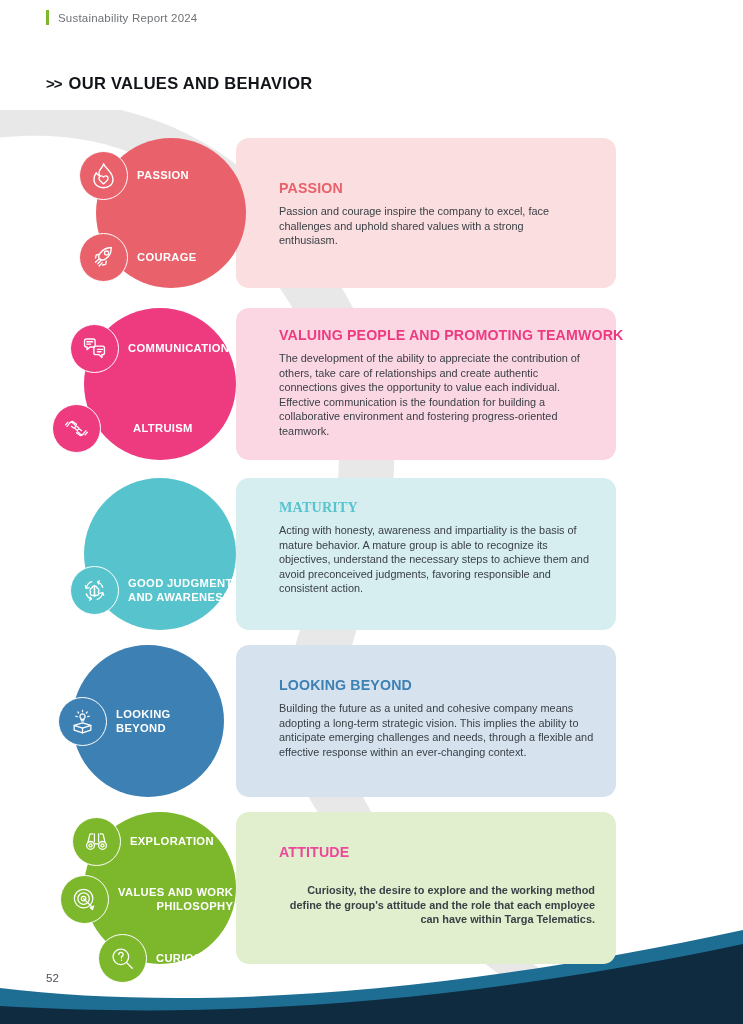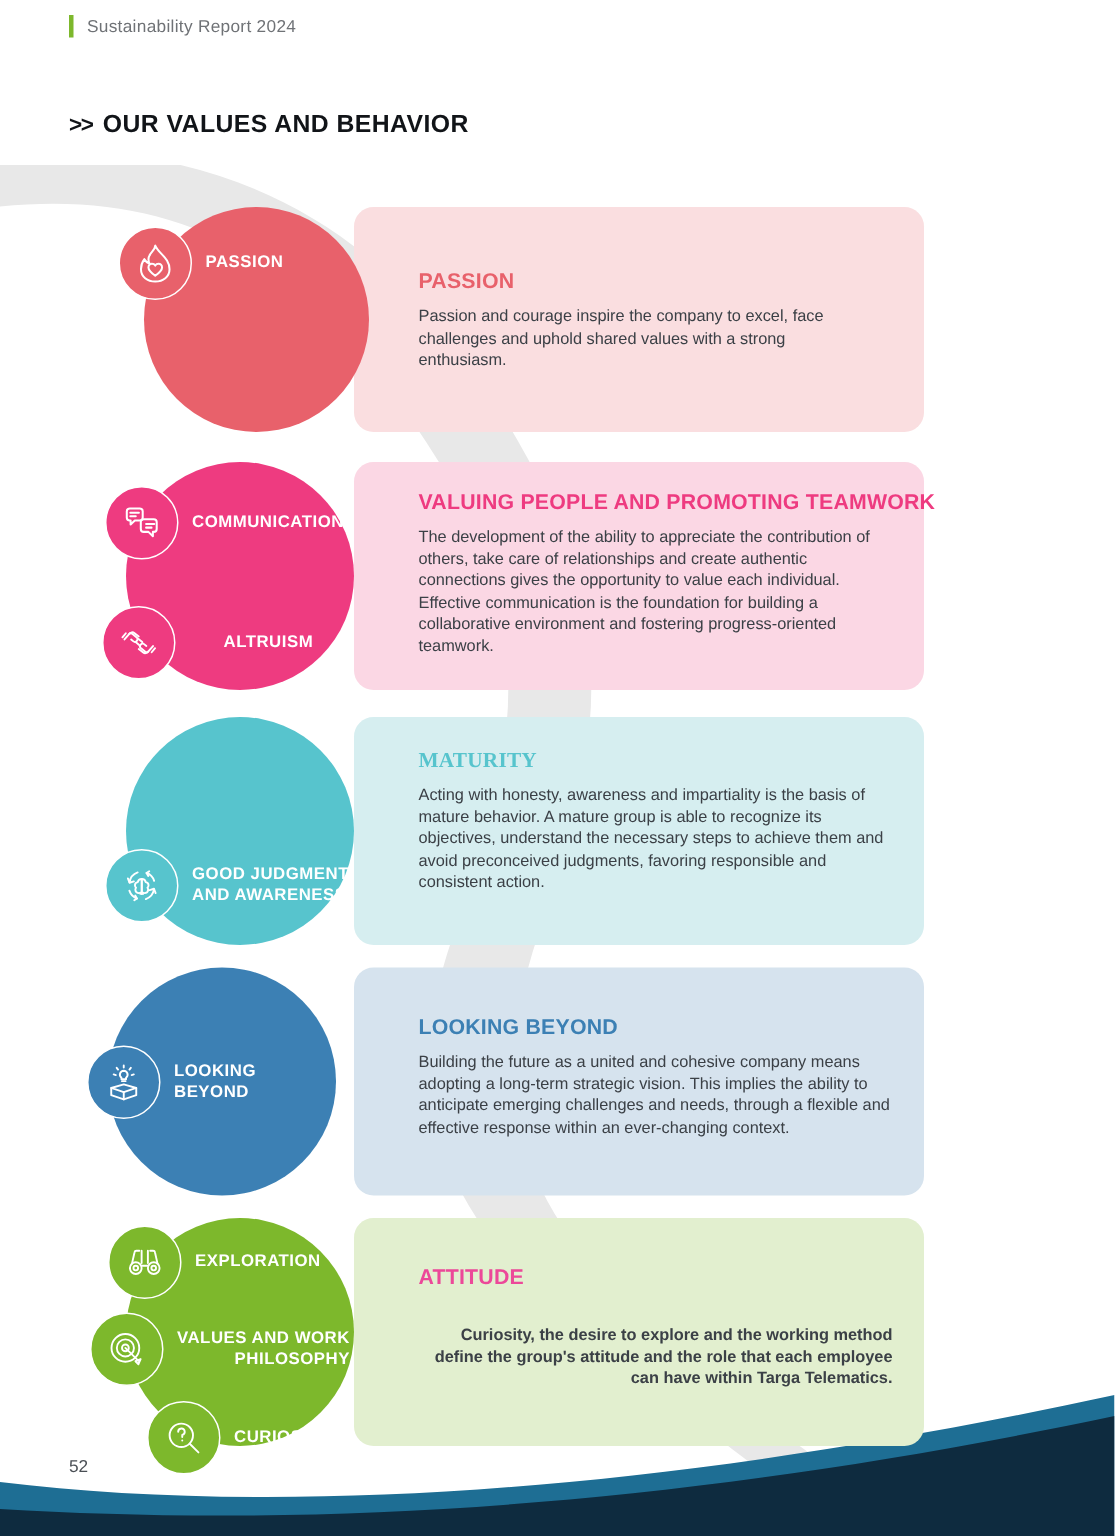--- a/index.html
+++ b/index.html
@@ -62,20 +62,31 @@
   <div class="pill" style="left:79px;top:13px;">
     <span class="pill-ic" style="background:#E8616B;border:1.4px solid #fff;">
       <svg width="29" height="29" viewBox="0 0 32 32" fill="none" stroke="#fff" stroke-width="1.5" stroke-linecap="round" stroke-linejoin="round">
         <path d="M16 3c0 4-5 5.5-5 10 0 2 1 3.5 1 3.5S9 15 8 13c-1.5 2-2.5 4.5-2.5 7.5C5.5 26 10.2 29.5 16 29.5S26.5 26 26.5 20.5C26.5 12 18.5 9 16 3z"></path>
         <path d="M16 25.2c-3-2.2-5-3.9-5-6.1 0-1.6 1.2-2.7 2.6-2.7 1 0 1.9.5 2.4 1.3.5-.8 1.4-1.3 2.4-1.3 1.4 0 2.6 1.1 2.6 2.7 0 2.2-2 3.9-5 6.1z"></path>
       </svg>
     </span>
     <span class="pill-lb">PASSION</span>
   </div>
 
+  <div class="pill" style="left:79px;top:95px;">
+    <span class="pill-ic" style="background:#E8616B;border:1.4px solid #fff;">
+      <svg width="29" height="29" viewBox="0 0 32 32" fill="none" stroke="#fff" stroke-width="1.5" stroke-linecap="round" stroke-linejoin="round">
+        <path d="M13.2 19.3l-1.4-1.4c-1.6-1.6-1.2-3.9.2-6.2C14.2 8.3 18.6 5.3 24.5 5c.3 5.9-2.7 10.3-6.1 12.5-2.3 1.4-4.6 1.8-6.2.2z"></path>
+        <circle cx="19.4" cy="11.1" r="2.3"></circle>
+        <path d="M12.6 19.9l-2.9 2.9M10.6 17.9l-3.4 3.4M14.6 21.9l-3.4 3.4"></path>
+        <path d="M11.5 12.4L8 13.2l-.8 3.3M19.1 20l-.8 3.5-3.3.8"></path>
+      </svg>
+    </span>
+    <span class="pill-lb">COURAGE</span>
+  </div>
 
   <div class="card-h" style="left:279px;top:42px;color:#E8616B;">PASSION</div>
   <div class="card-p" style="left:279px;top:66px;width:305px;">Passion and courage inspire the company to excel, face challenges and uphold shared values with a strong enthusiasm.</div>
 </div>
 
 <div class="block" style="top:308px;height:152px;">
   <div class="card" style="left:236px;top:0;width:380px;height:152px;background:#FBD7E4;"></div>
   <div class="circle" style="left:84px;top:0;width:152px;height:152px;background:#EE3B80;"></div>
 
   <div class="pill" style="left:70px;top:16px;">
@@ -83,21 +94,21 @@
       <svg width="29" height="29" viewBox="0 0 32 32" fill="none" stroke="#fff" stroke-width="1.5" stroke-linecap="round" stroke-linejoin="round">
         <path d="M14.5 5.5H7.2C5.9 5.5 5 6.4 5 7.6v4.6c0 1.2.9 2.1 2.2 2.1h.6v3l3.1-3h3.6c1.3 0 2.2-.9 2.2-2.1V7.6c0-1.2-.9-2.1-2.2-2.1z"></path>
         <path d="M7.6 8.6h6.3M7.6 11.2h4"></path>
         <path d="M17.5 13.4h7.3c1.3 0 2.2.9 2.2 2.1v5.1c0 1.2-.9 2.1-2.2 2.1h-.6v3.2l-3.3-3.2h-3.4c-1.3 0-2.2-.9-2.2-2.1v-5.1c0-1.2.9-2.1 2.2-2.1z"></path>
         <path d="M19.2 16.9h6M19.2 19.6h4"></path>
       </svg>
     </span>
     <span class="pill-lb">COMMUNICATION</span>
   </div>
 
-  <div class="pill" style="left:68px;top:96px;gap:32px;">
+  <div class="pill" style="left:52px;top:96px;gap:32px;">
     <span class="pill-ic" style="background:#EE3B80;border:1.4px solid #fff;">
       <svg width="29" height="29" viewBox="0 0 32 32" fill="none" stroke="#fff" stroke-width="1.4" stroke-linecap="round" stroke-linejoin="round">
         <path d="M9 9.5c1-1.3 2.6-1.6 3.7-.7l3.3 2.6"></path>
         <path d="M5.5 13.6l3.4-4c.6-.7 1.6-.8 2.3-.2l3.3 2.7c.7.6.8 1.6.2 2.3l-.3.4c-.6.7-1.6.8-2.3.2l-1.7-1.4"></path>
         <path d="M26.5 18.4l-3.4 4c-.6.7-1.6.8-2.3.2l-3.3-2.7c-.7-.6-.8-1.6-.2-2.3l.3-.4c.6-.7 1.6-.8 2.3-.2l1.7 1.4"></path>
         <path d="M23 22.5c-1 1.3-2.6 1.6-3.7.7l-3.3-2.6"></path>
         <path d="M13.5 15.3l2.8 2.3M15.8 13.2l2.8 2.3"></path>
         <path d="M4 12l2.5-3M28 20l-2.5 3"></path>
       </svg>
     </span>

